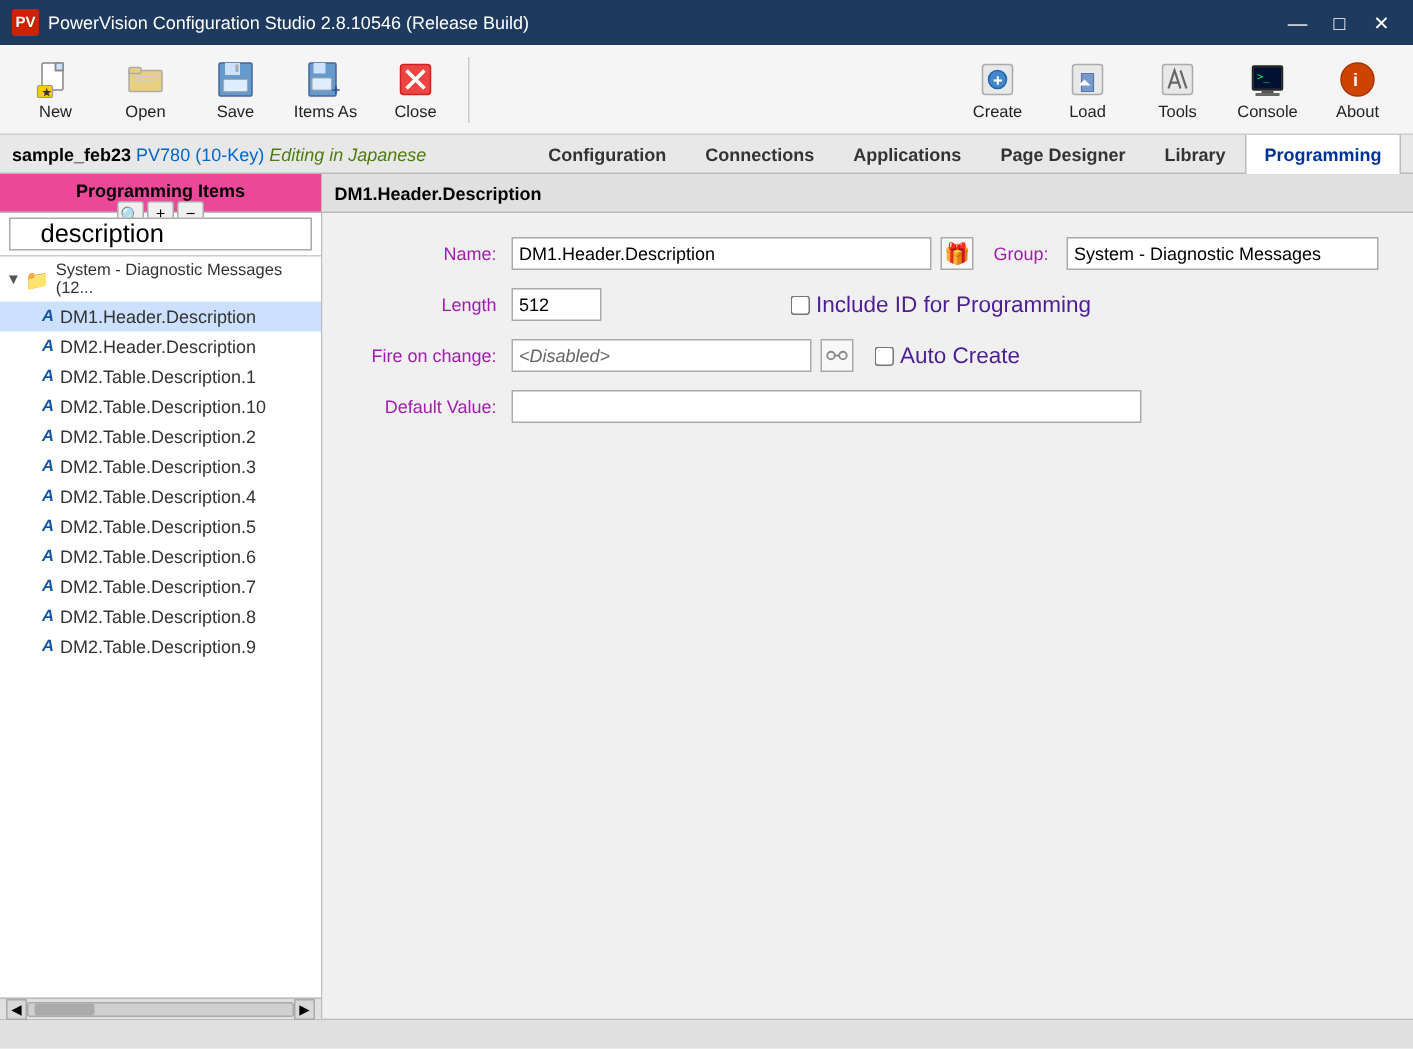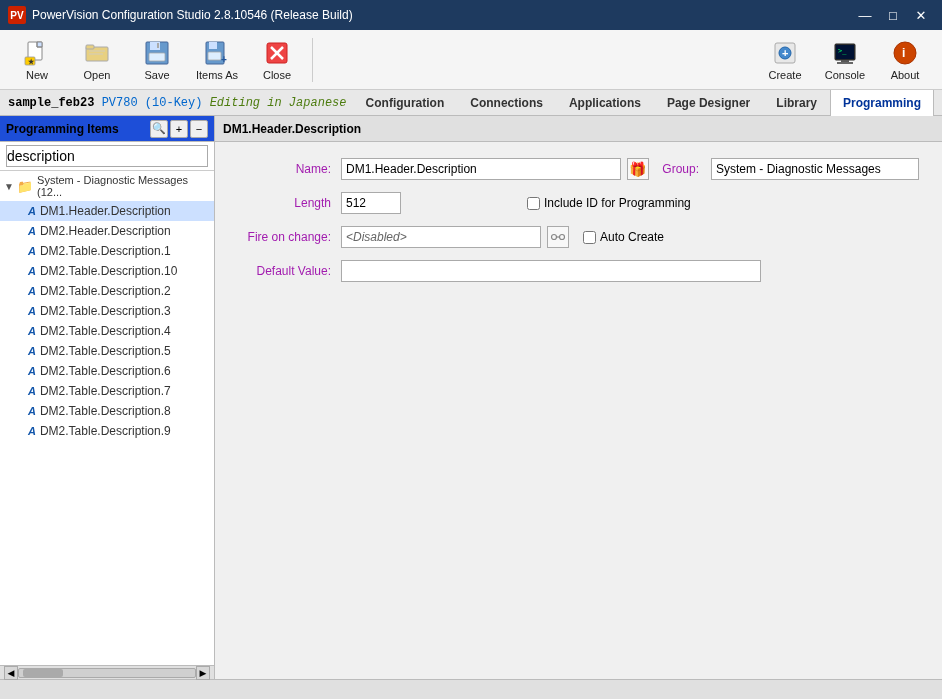--- a/index.html
+++ b/index.html
@@ -54,21 +54,21 @@
     
     #nav-bar {
       background: #e8e8e8;
       border-bottom: 1px solid #bbb;
       display: flex;
       align-items: center;
       padding: 0 8px;
       height: 26px;
       gap: 0;
     }
-    #nav-left { display: flex; align-items: center; gap: 0; font-size: 12px; color: #333; flex: 1; font-family: Liberation Mono, monospace; }
+    #nav-left { display: flex; align-items: center; gap: 0; font-size: 12px; color: #333; flex: 1; }
     #nav-left .file-name { font-weight: bold; color: #000; }
     #nav-left .pvmodel { color: #0066cc; }
     #nav-left .editing { color: #4d7c0f; font-style: italic; }
     #nav-tabs { display: flex; align-items: stretch; height: 26px; }
     .nav-tab {
       padding: 0 12px; display: flex; align-items: center; font-size: 12px;
       cursor: pointer; color: #333; border-left: 1px solid transparent;
       border-right: 1px solid transparent;
       font-weight: bold;
     }
@@ -87,43 +87,44 @@
     
     #left-panel {
       width: 215px;
       min-width: 215px;
       background: white;
       border-right: 1px solid #bbb;
       display: flex;
       flex-direction: column;
     }
     #left-panel-header {
-      background: #1d4ed8;
+      background: #ec4899;
       border-bottom: 1px solid #bbb;
       padding: 4px 6px;
       display: flex;
       align-items: center;
       justify-content: space-between;
       font-weight: bold;
       font-size: 12px;
       height: 26px;
+      flex-direction: column;
     }
     #left-panel-header-title { flex: 1; }
     #left-panel-toolbar { display: flex; gap: 2px; }
     .panel-btn {
       width: 18px; height: 18px; border: 1px solid #aaa; background: #f0f0f0;
       cursor: pointer; display: flex; align-items: center; justify-content: center;
       font-size: 11px; border-radius: 2px;
     }
     #search-box {
       padding: 3px 6px;
       border-bottom: 1px solid #ccc;
     }
     #search-input {
-      width: 100%; border: 1px solid #aaa; padding: 2px 0; font-size: 14px;
+      width: 100%; border: 1px solid #aaa; padding: 2px 20px; font-size: 17px;
       outline: none;
     }
     #tree-area { flex: 1; overflow-y: auto; overflow-x: hidden; }
     .tree-group-header {
       display: flex; align-items: center; padding: 3px 4px;
       cursor: pointer; font-size: 12px; color: #333;
     }
     .tree-expand-icon { margin-right: 3px; font-size: 10px; color: #555; }
     .tree-folder-icon { margin-right: 4px; color: #e8a000; font-size: 13px; }
     .tree-group-label { font-size: 11px; color: #333; }
@@ -178,21 +179,21 @@
     .group-input { width: 208px; }
 
     .gift-btn {
       width: 22px; height: 22px; border: 1px solid #aaa; background: #f8f8f8;
       cursor: pointer; display: flex; align-items: center; justify-content: center;
       font-size: 14px;
     }
     .checkbox-row {
       display: flex; align-items: center; gap: 4px;
     }
-    .checkbox-label { font-size: 12px; color: #000000; }
+    .checkbox-label { font-size: 15px; color: #4c1d95; }
 
     .fire-input { width: 200px; color: #666; font-style: italic; }
     .fire-connect-btn {
       width: 22px; height: 22px; border: 1px solid #aaa; background: #f8f8f8;
       cursor: pointer; display: flex; align-items: center; justify-content: center;
       font-size: 13px;
     }
 
     
     #status-bar {
@@ -310,21 +311,42 @@
       <div class="toolbar-icon">
         <svg width="28" height="28" viewBox="0 0 28 28">
           <rect x="4" y="4" width="20" height="20" rx="2" fill="#e8e8e8" stroke="#aaa" stroke-width="1"></rect>
           <circle cx="14" cy="14" r="6" fill="#4488cc" stroke="#2266aa" stroke-width="1"></circle>
           <text x="11" y="18" font-size="11" fill="white" font-weight="bold">+</text>
         </svg>
       </div>
       <span>Create</span>
     </button>
 
-
+    <button class="toolbar-btn">
+      <div class="toolbar-icon">
+        <svg width="28" height="28" viewBox="0 0 28 28">
+          <rect x="4" y="4" width="20" height="20" rx="2" fill="#e8e8e8" stroke="#aaa" stroke-width="1"></rect>
+          <path d="M10 10 L18 10 L18 22 L10 22 Z" fill="#7799cc" stroke="#5577aa" stroke-width="0.8"></path>
+          <path d="M12 14 L16 18 L8 18 Z" fill="white"></path>
+        </svg>
+      </div>
+      <span>Load</span>
+    </button>
+
+    <button class="toolbar-btn">
+      <div class="toolbar-icon">
+        <svg width="28" height="28" viewBox="0 0 28 28">
+          <rect x="4" y="4" width="20" height="20" rx="2" fill="#e8e8e8" stroke="#aaa" stroke-width="1"></rect>
+          <path d="M8 20 L12 8 L16 20" stroke="#666" stroke-width="1.5" fill="none"></path>
+          <path d="M16 8 L20 20" stroke="#666" stroke-width="1.5" fill="none"></path>
+          <line x1="9" y1="16" x2="15" y2="16" stroke="#666" stroke-width="1.5"></line>
+        </svg>
+      </div>
+      <span>Tools</span>
+    </button>
 
     <button class="toolbar-btn">
       <div class="toolbar-icon">
         <svg width="28" height="28" viewBox="0 0 28 28">
           <rect x="4" y="5" width="20" height="16" rx="1" fill="#333" stroke="#222" stroke-width="1"></rect>
           <rect x="5" y="6" width="18" height="14" fill="#001133"></rect>
           <text x="7" y="14" font-size="7" fill="#00ff66" font-family="monospace">&gt;_</text>
           <rect x="10" y="21" width="8" height="2" fill="#555"></rect>
           <rect x="6" y="23" width="16" height="2" fill="#666"></rect>
         </svg>

